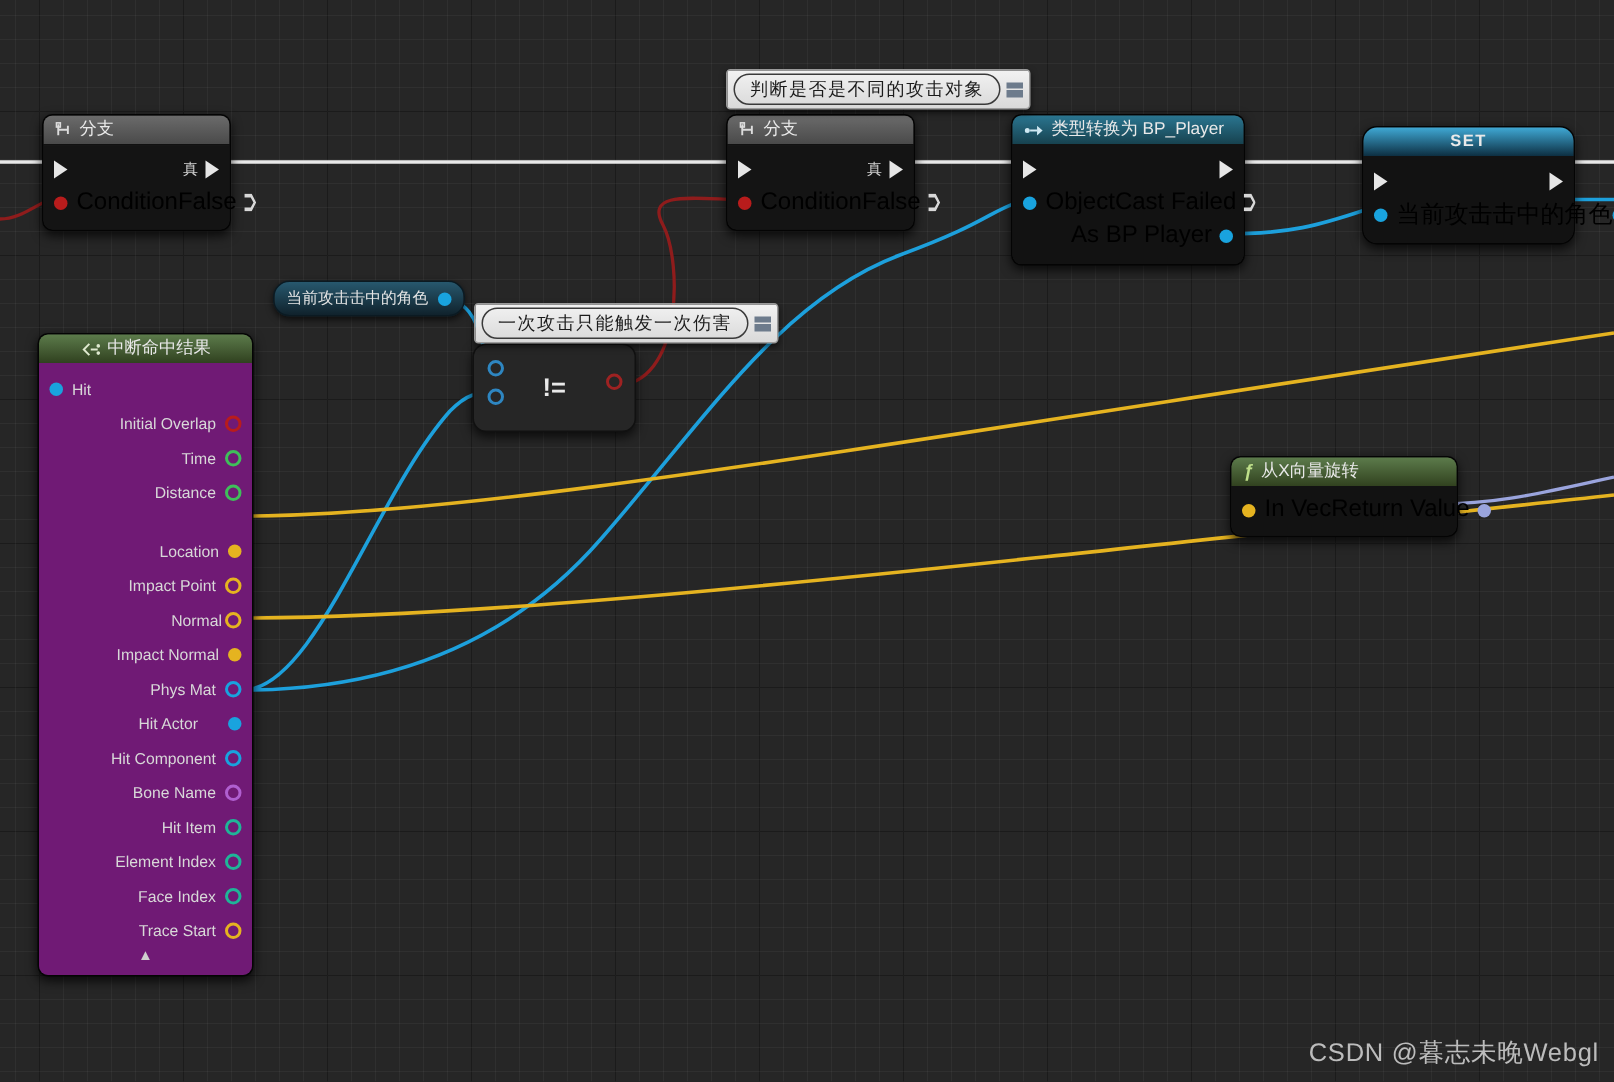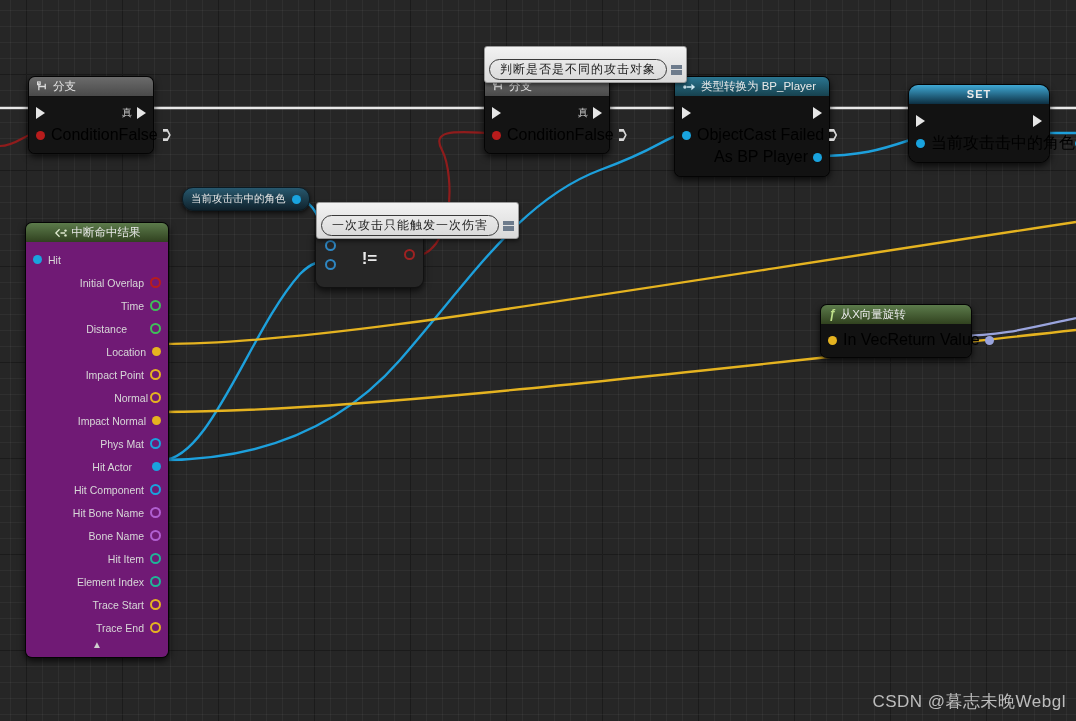--- a/index.html
+++ b/index.html
@@ -88,21 +88,21 @@
 
   
   .op{position:absolute;border-radius:9px;background:#262626;
       border:1px solid #111;box-shadow:0 3px 7px rgba(0,0,0,.7);}
   .op .sym{position:absolute;left:0;right:0;top:50%;transform:translateY(-50%);
            text-align:center;color:#e9e9e9;font-size:17px;font-weight:bold;}
 
   
   .cmt{position:absolute;display:flex;align-items:center;
        background:linear-gradient(to bottom,#f2f2f2,#d9d9d9);
-       border:1px solid #9a9a9a;border-radius:3px;padding:12px 3px 2px 4px;
+       border:1px solid #9a9a9a;border-radius:3px;padding:2px 3px 2px 4px;
        box-shadow:0 2px 4px rgba(0,0,0,.55);}
   .cmt .pill{border:1.4px solid #3a3a3a;border-radius:13px;padding:1px 10px;
              font-size:12px;color:#1b1b1b;white-space:nowrap;letter-spacing:1px;}
   .cmt .pinicon{width:13px;height:16px;margin-left:3px;display:flex;
                 flex-direction:column;align-items:center;justify-content:center;gap:1px;}
   .cmt .pinicon i{display:block;background:#6d7b8c;}
   .cmt .pinicon i.a{width:11px;height:4px;}
   .cmt .pinicon i.b{width:11px;height:5px;}
 
   .watermark{position:absolute;right:10px;bottom:8px;color:#c9c9c9;
@@ -266,25 +266,25 @@
       </div>
       <div id="brk-outputs">
           <div class="row out" style="padding: 0px 7px; gap: 6px;">
             <span class="lbl">Initial Overlap</span>
             <span class="pdot ring" style="color: rgb(184, 28, 28);"></span>
           </div>
           <div class="row out" style="padding: 0px 7px; gap: 6px;">
             <span class="lbl">Time</span>
             <span class="pdot ring" style="color: rgb(63, 191, 90);"></span>
           </div>
-          <div class="row out" style="padding: 0px 7px; gap: 23px;">
+          <div class="row out" style="padding: 0px 7px; gap: 6px;">
             <span class="lbl">Distance</span>
             <span class="pdot ring" style="color: rgb(63, 191, 90);"></span>
           </div>
-          <div class="row out" style="padding: 0px 7px; gap: 6px;">
+          <div class="row out" style="padding: 0px 7px; gap: 6px; margin-top: 16px;">
             <span class="lbl">Location</span>
             <span class="pdot fill" style="color: rgb(229, 179, 32);"></span>
           </div>
           <div class="row out" style="padding: 0px 7px; gap: 6px;">
             <span class="lbl">Impact Point</span>
             <span class="pdot ring" style="color: rgb(229, 179, 32);"></span>
           </div>
           <div class="row out" style="padding: 0px 7px; gap: 2px;">
             <span class="lbl">Normal</span>
             <span class="pdot ring" style="color: rgb(229, 179, 32);"></span>
@@ -299,41 +299,37 @@
           </div>
           <div class="row out" style="padding: 0px 7px; gap: 20px;">
             <span class="lbl">Hit Actor</span>
             <span class="pdot fill" style="color: rgb(25, 163, 222);"></span>
           </div>
           <div class="row out" style="padding: 0px 7px; gap: 6px;">
             <span class="lbl">Hit Component</span>
             <span class="pdot ring" style="color: rgb(25, 163, 222);"></span>
           </div>
           <div class="row out" style="padding: 0px 7px; gap: 6px;">
-            <span class="lbl">Hit Bone Name</span>
-            <span class="pdot ring" style="color: rgb(176, 95, 208);"></span>
-          </div>
-          <div class="row out" style="padding: 0px 7px; gap: 6px;">
             <span class="lbl">Bone Name</span>
             <span class="pdot ring" style="color: rgb(176, 95, 208);"></span>
           </div>
           <div class="row out" style="padding: 0px 7px; gap: 6px;">
             <span class="lbl">Hit Item</span>
             <span class="pdot ring" style="color: rgb(31, 181, 152);"></span>
           </div>
           <div class="row out" style="padding: 0px 7px; gap: 6px;">
             <span class="lbl">Element Index</span>
             <span class="pdot ring" style="color: rgb(31, 181, 152);"></span>
           </div>
           <div class="row out" style="padding: 0px 7px; gap: 6px;">
+            <span class="lbl">Face Index</span>
+            <span class="pdot ring" style="color: rgb(31, 181, 152);"></span>
+          </div>
+          <div class="row out" style="padding: 0px 7px; gap: 6px;">
             <span class="lbl">Trace Start</span>
-            <span class="pdot ring" style="color: rgb(229, 179, 32);"></span>
-          </div>
-          <div class="row out" style="padding: 0px 7px; gap: 6px;">
-            <span class="lbl">Trace End</span>
             <span class="pdot ring" style="color: rgb(229, 179, 32);"></span>
           </div>
         </div>
       <div class="collapse">▲</div>
     </div>
   </div>
 
   <div class="node func" style="left:820px;top:304px;">
     <div class="hdr">
       <span class="fi">ƒ</span>

